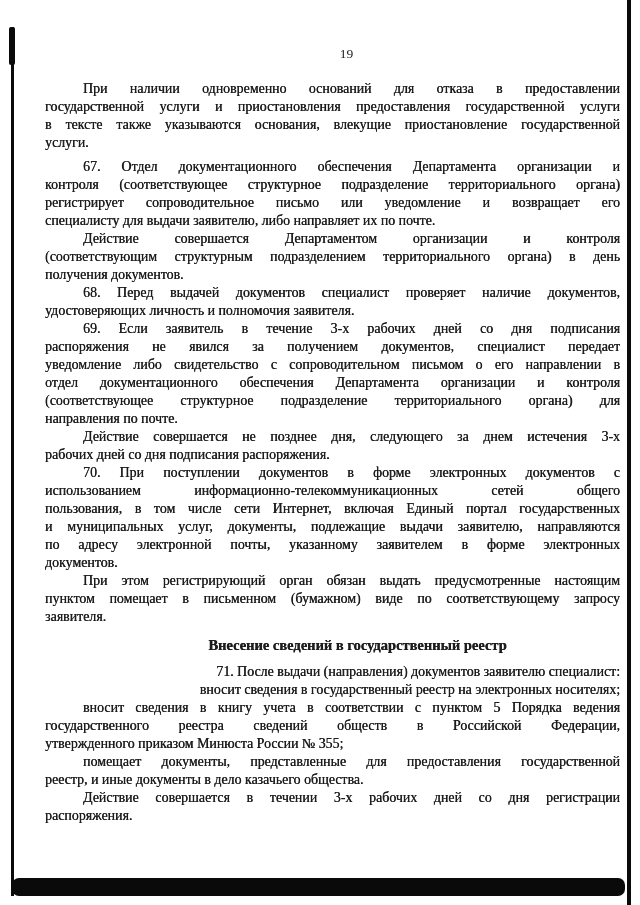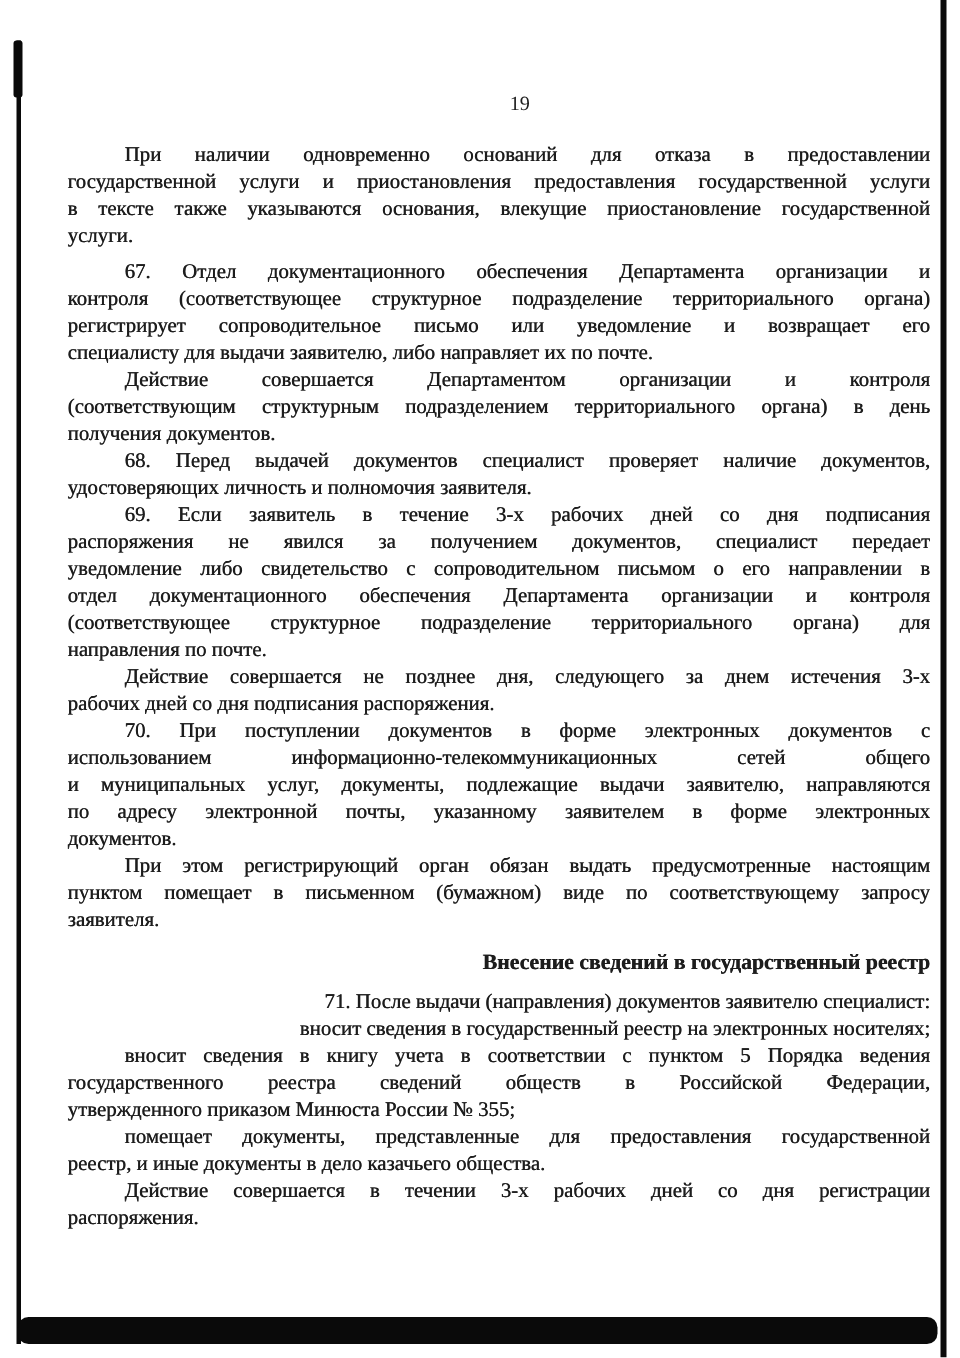--- a/index.html
+++ b/index.html
@@ -6,21 +6,21 @@
   body{
     width:640px;height:905px;
     background:#ffffff;
     font-family:"Liberation Serif", serif;
     color:#1d1d1d;
     position:relative;
     overflow:hidden;
   }
   .page{
     position:absolute;
-    left:45px;top:60px;
+    left:45px;top:45px;
     width:575px;
   }
   .page-number{
     font-size:13.5px;line-height:18px;
     text-align:center;
     padding-left:28px;
     margin-bottom:17px;
   }
   .para{margin:0;font-family:Liberation Serif, serif;}
   .para.gap{margin-top:6px;}
@@ -29,21 +29,21 @@
     line-height:18px;
     height:18px;
     overflow:hidden;
     text-shadow:0.3px 0 0 currentColor;
   }
   .line.ind{text-indent:38px;text-align:right;}
   .line.just{text-align:justify;text-align-last:justify;}
   .heading{
     font-size:14.5px;font-weight:bold;
     line-height:18px;
-    text-align:right;
+    text-align:center;
     padding-left:50px;
     margin:10px 0 9px 0;
     text-shadow:0.3px 0 0 currentColor;
   }
   
   .b-left{position:absolute;left:11px;top:27px;width:3px;height:869px;background:#0a0a0a;}
   .b-tl{position:absolute;left:9px;top:27px;width:6px;height:38px;background:#0a0a0a;border-radius:2px;}
   .b-right{position:absolute;left:627px;top:0;width:4px;height:905px;background:#0a0a0a;}
   .b-bottom{position:absolute;left:12px;top:878px;width:613px;height:18px;background:#0a0a0a;border-radius:7px;}
 </style>
@@ -87,20 +87,21 @@
         <div class="line just">(соответствующее структурное подразделение территориального органа) для</div>
         <div class="line">направления по почте.</div>
       </div>
       <div class="para">
         <div class="line ind just">Действие совершается не позднее дня, следующего за днем истечения 3-х</div>
         <div class="line">рабочих дней со дня подписания распоряжения.</div>
       </div>
       <div class="para">
         <div class="line ind just">70. При поступлении документов в форме электронных документов с</div>
         <div class="line just">использованием информационно-телекоммуникационных сетей общего</div>
+        <div class="line just">пользования, в том числе сети Интернет, включая Единый портал государственных</div>
         <div class="line just">и муниципальных услуг, документы, подлежащие выдачи заявителю, направляются</div>
         <div class="line just">по адресу электронной почты, указанному заявителем в форме электронных</div>
         <div class="line">документов.</div>
       </div>
       <div class="para">
         <div class="line ind just">При этом регистрирующий орган обязан выдать предусмотренные настоящим</div>
         <div class="line just">пунктом помещает в письменном (бумажном) виде по соответствующему запросу</div>
         <div class="line">заявителя.</div>
       </div>
     </div>

